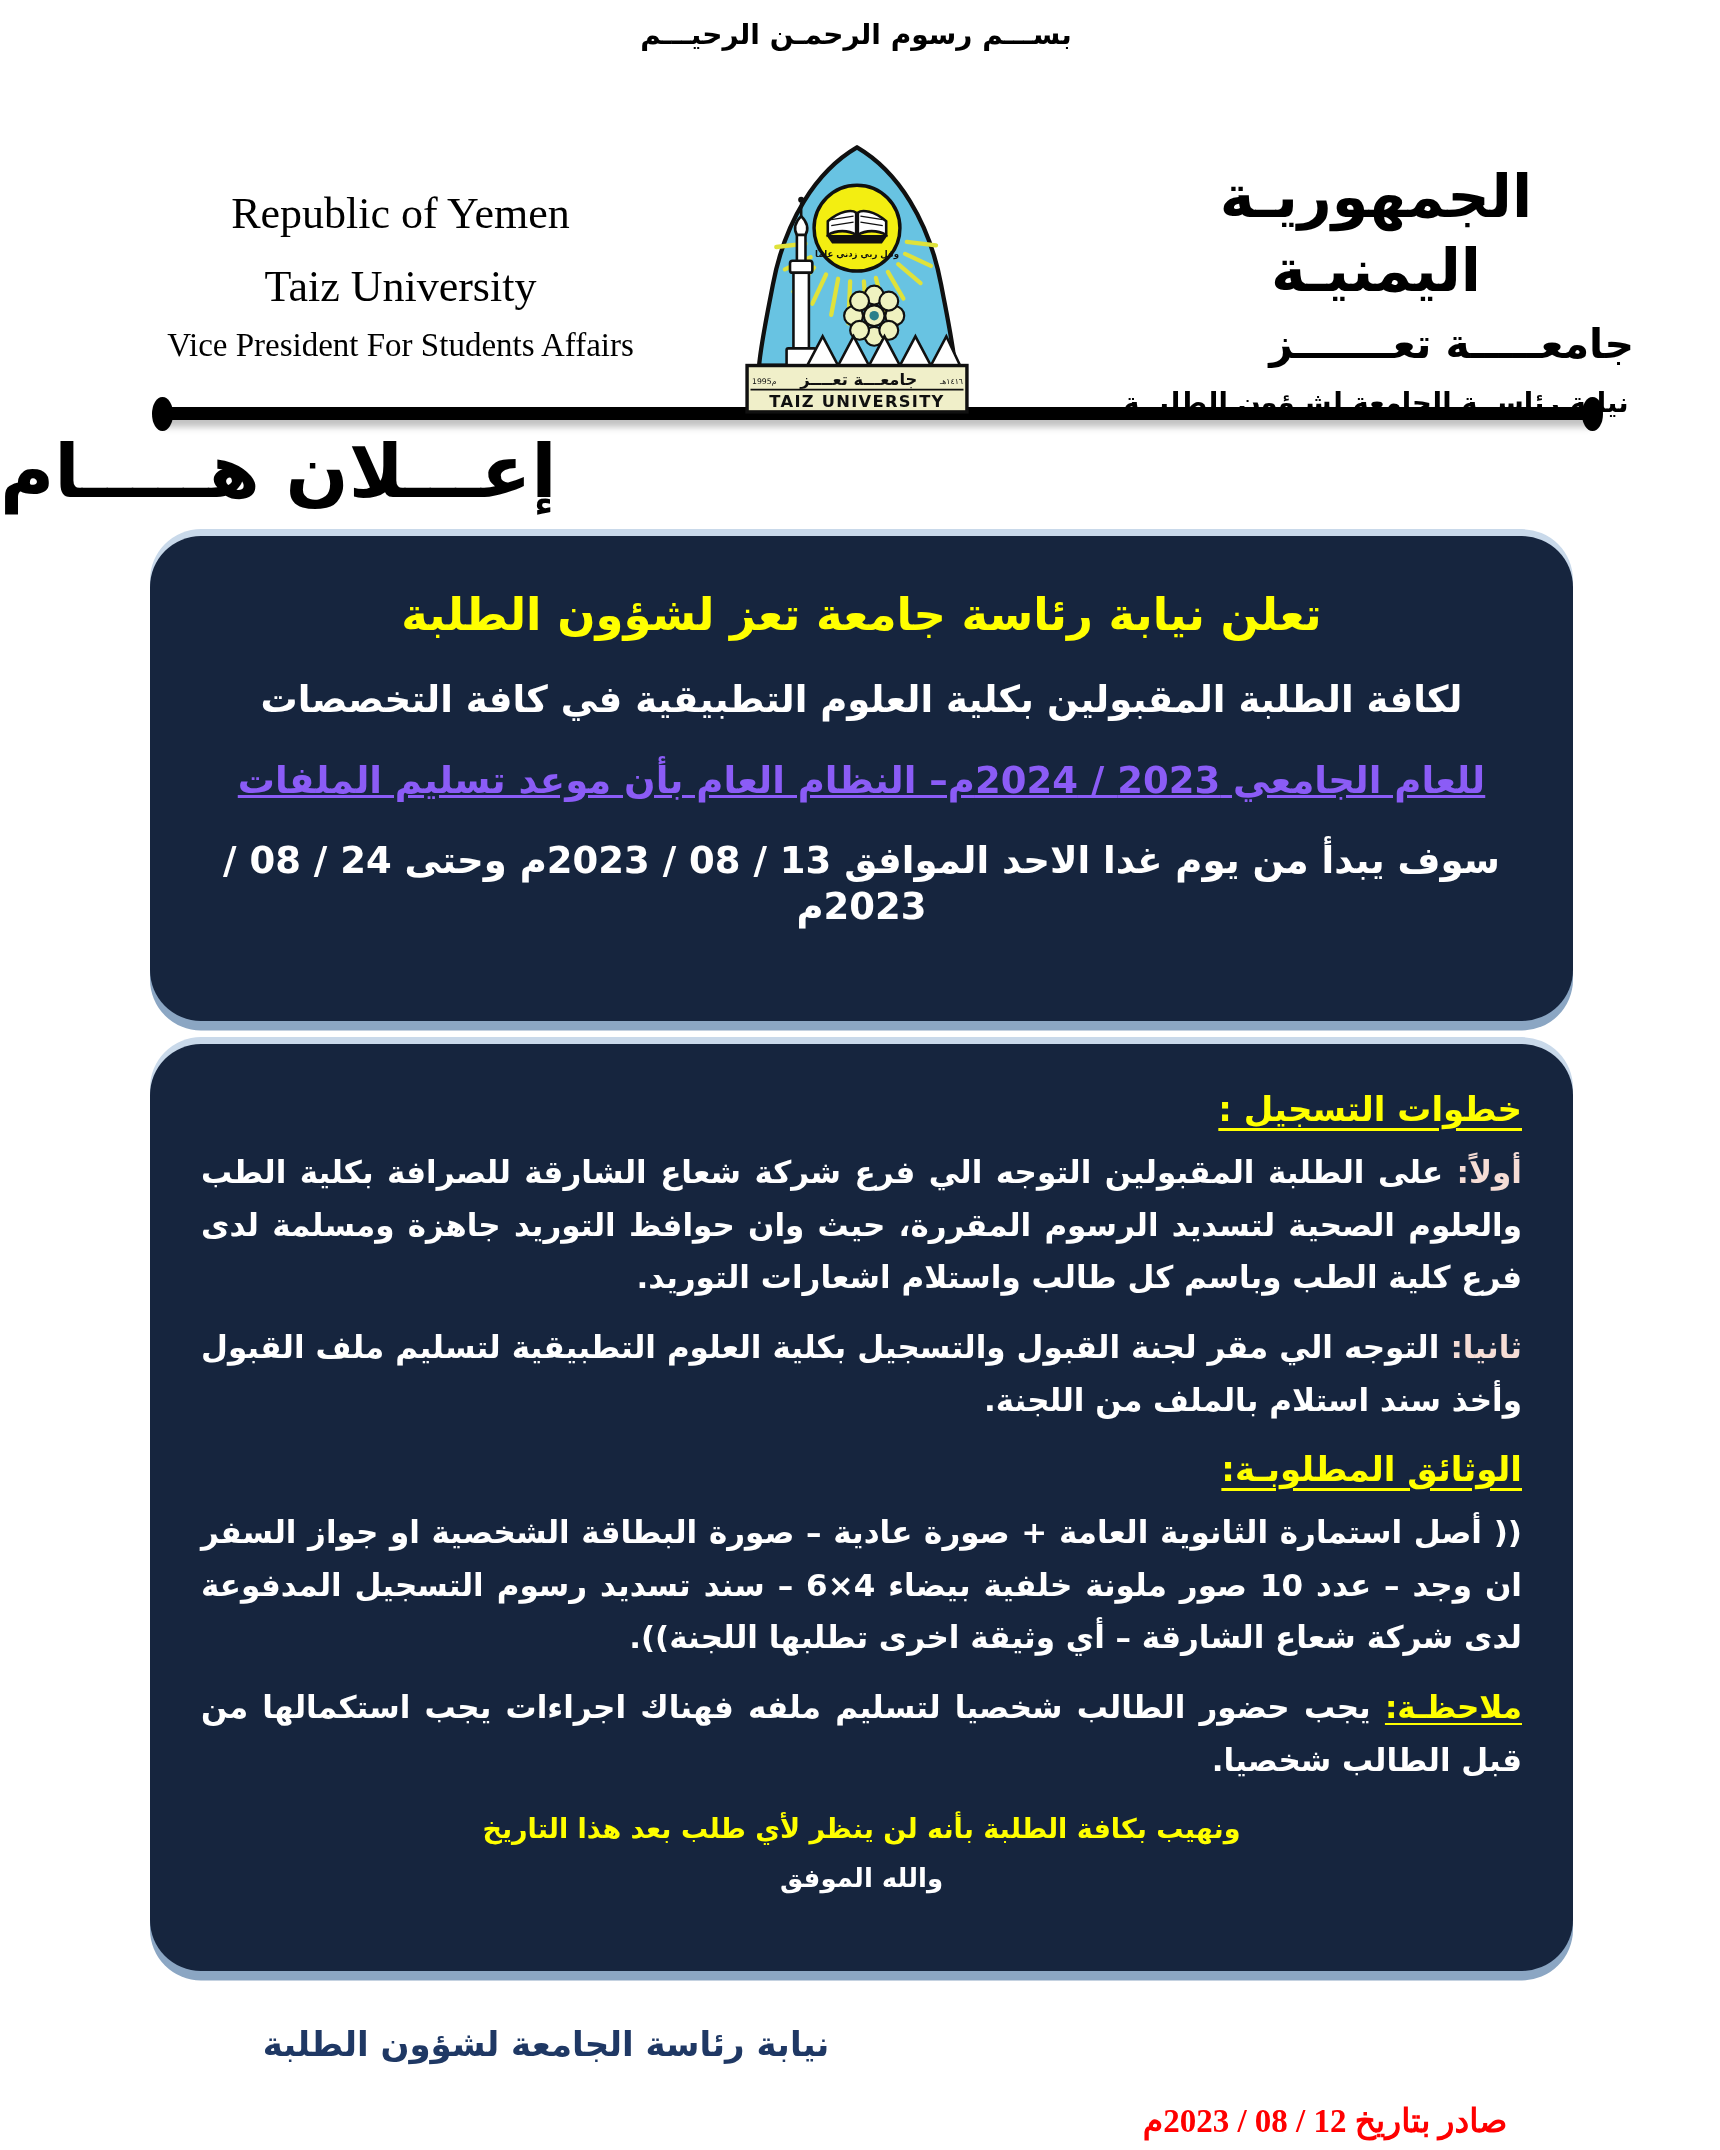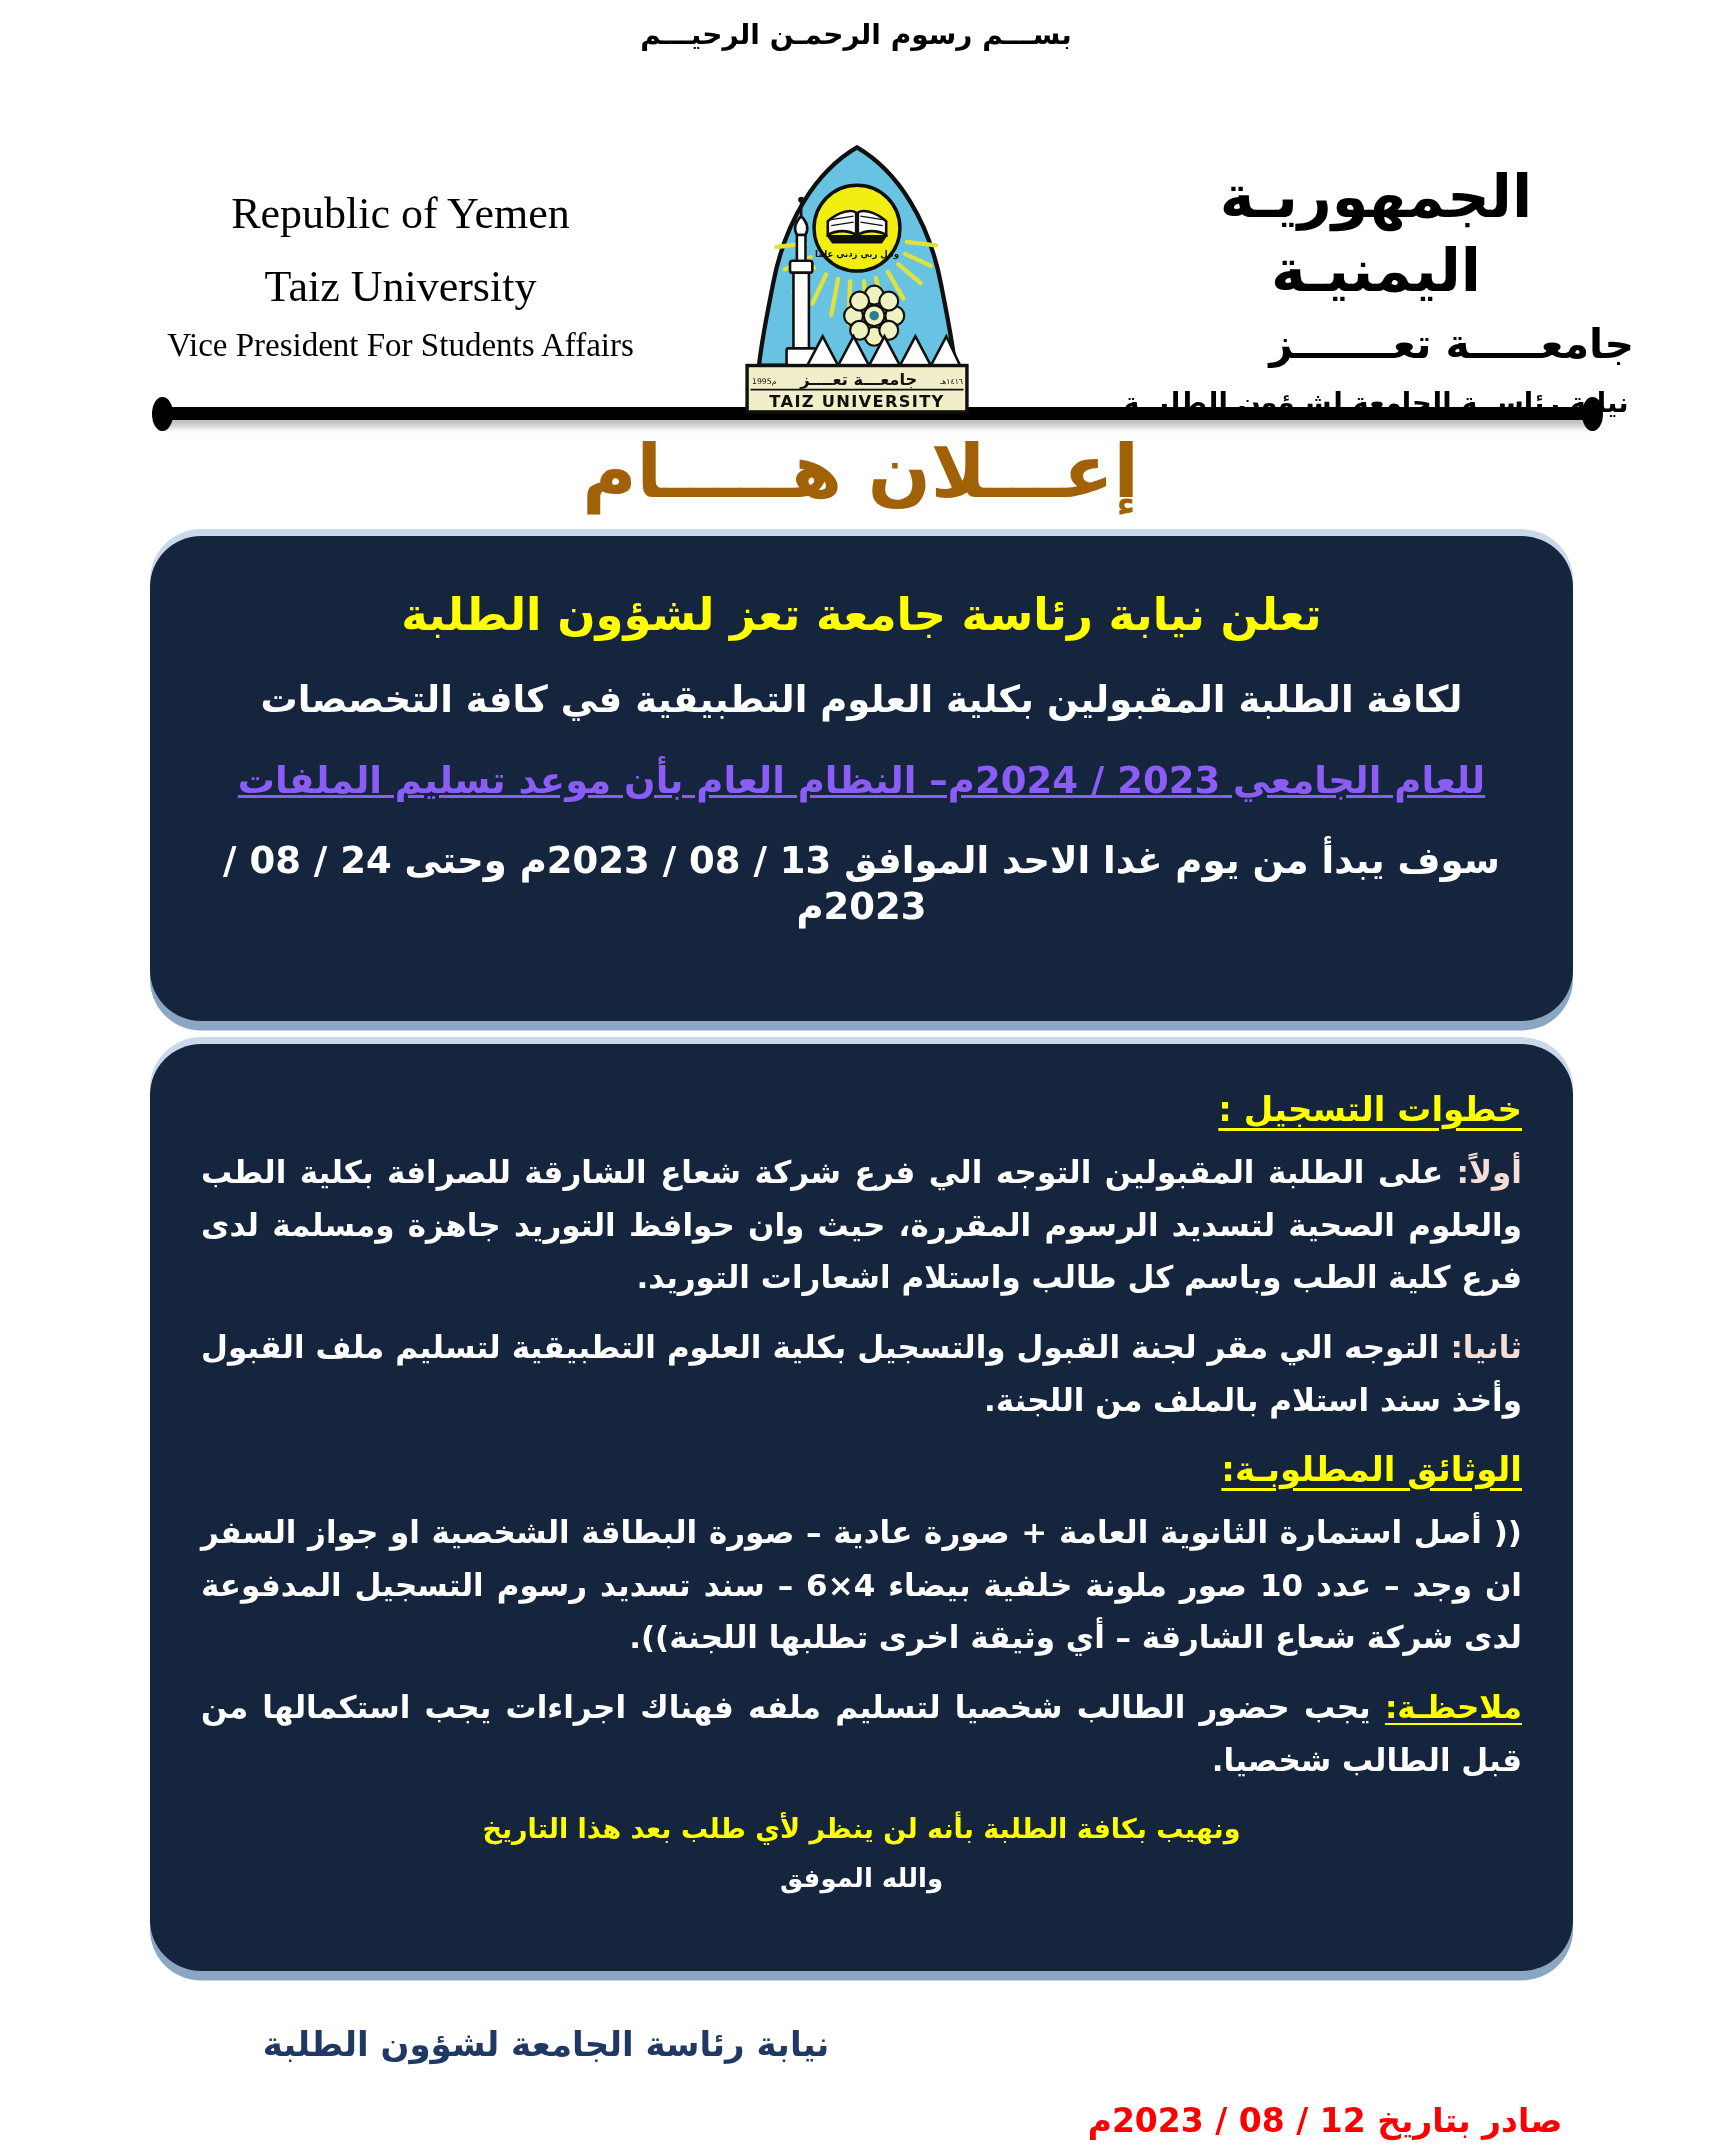--- a/index.html
+++ b/index.html
@@ -24,22 +24,22 @@
   
   .rule{position:absolute;height:13px;background:#000;border-radius:6.9px;
         box-shadow:0 6.9px 7.7px rgba(0,0,0,.25);}
   .rule::before,.rule::after{content:"";position:absolute;top:-10.3px;width:20.6px;height:34px;
         background:#000;border-radius:50%;}
   .rule::before{left:-6.9px;}
   .rule::after{right:-6.9px;}
   .rule1{top:407px;left:159px;width:1437px;}
 
   
-  .announce{position:absolute;top:428px;left:0;width:100%;text-align:center;
-            color:#a16207;font-size:74px;font-weight:bold;direction:rtl;}
+  .announce{position:absolute;top:428px;left:0;width:100%;text-align:left;
+            color:#000000;font-size:74px;font-weight:bold;direction:rtl;}
 
   
   .navybox{position:absolute;left:150px;width:1423px;background:#16253e;border-radius:51px;
            box-shadow:0 -6.9px 0 #c9d9ea,0 9.5px 0 #8ba6c3;box-sizing:border-box;
            direction:rtl;color:#fff;font-weight:bold;}
   .box1{top:536px;height:485px;padding:51px 39px 0;text-align:center;}
   .b1-l1{color:#ffff00;font-size:45px;line-height:1.25;}
   .b1-l2{color:#ffffff;font-size:37px;margin-top:34px;line-height:1.25;}
   .b1-l3{color:#8b5cf6;font-size:37px;margin-top:34px;line-height:1.25;text-decoration:underline;}
   .b1-l4{color:#ffffff;font-size:37px;margin-top:34px;line-height:1.25;}
@@ -52,21 +52,21 @@
   .label-pink{color:#f6ddd6;}
   .label-note{color:#ffff00;text-decoration:underline;text-decoration-thickness:2.2px;
               text-underline-offset:5.2px;}
   .closing-warning{margin-top:27px;text-align:center;color:#ffff00;font-size:27px;}
   .closing-blessing{margin-top:19px;text-align:center;color:#ffffff;font-size:26px;}
 
   
   .signature{position:absolute;top:2024px;left:258px;width:576px;text-align:center;
              color:#1f3864;font-size:34px;font-weight:bold;direction:rtl;}
   .issued{position:absolute;top:2101px;left:1067px;width:516px;text-align:center;
-          color:#fe0000;font-size:33px;font-weight:bold;direction:rtl;}
+          color:#fe0000;font-size:33px;font-weight:bold;direction:rtl;font-family:Liberation Serif, serif;}
 </style>
 </head>
 <body>
 
 <div class="page">
 
   <div class="bismillah">بســـم رسوم الرحمـن الرحيـــم</div>
 
   <div class="hdr-left">
     <div class="hl1">Republic of Yemen</div>

